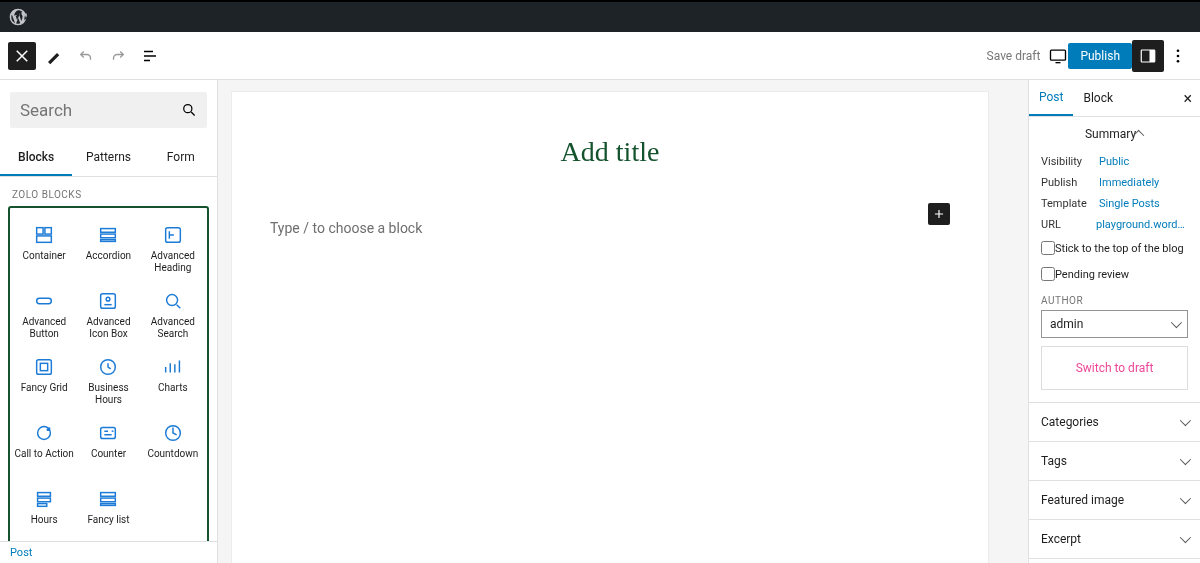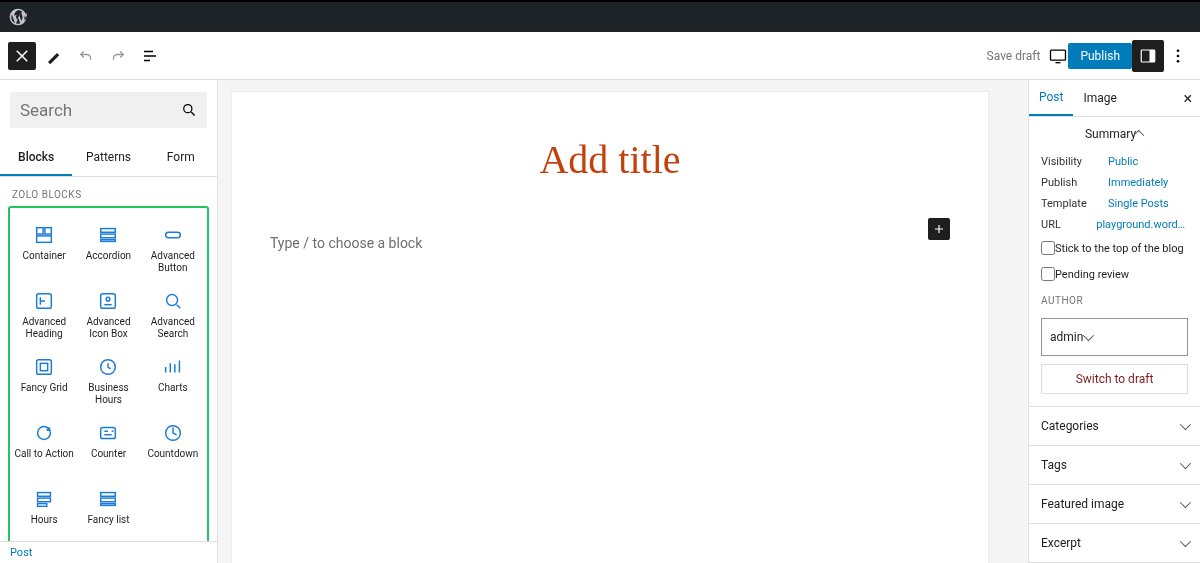--- a/index.html
+++ b/index.html
@@ -30,54 +30,54 @@
   .inserter { width: 218px; background: #fff; border-right: 1px solid #e0e0e0; display: flex; flex-direction: column; }
   .search-wrap { padding: 12px 10px; }
   .search-box { position: relative; background: #f0f0f0; border-radius: 2px; height: 36px; display: flex; align-items: center; padding: 0 10px; }
   .search-box input { border: none; background: transparent; outline: none; width: 100%; font-size: 17px; }
   .search-box svg { width: 18px; height: 18px; fill: #1e1e1e; }
   .ins-tabs { display: flex; border-bottom: 1px solid #e0e0e0; }
   .ins-tab { flex: 1; text-align: center; padding: 10px 0; font-size: 12px; color: #1e1e1e; cursor: pointer; }
   .ins-tab.active { border-bottom: 2px solid #007cba; font-weight: 500; }
   .ins-scroll { flex: 1; overflow-y: auto; padding: 0 4px 8px 4px; }
   .cat-title { font-size: 10px; letter-spacing: 0.5px; color: #757575; text-transform: uppercase; padding: 12px 8px 6px 8px; }
-  .block-grid-wrap { border: 2px solid #22c55e; border-radius: 3px; margin: 0 4px 6px 4px; padding: 6px 2px; }
+  .block-grid-wrap { border: 2px solid #14532d; border-radius: 3px; margin: 0 4px 6px 4px; padding: 6px 2px; }
   .block-grid, .block-grid-extra { display: grid; grid-template-columns: repeat(3, 1fr); gap: 4px 0; }
   .block-item { height: 62px; display: flex; flex-direction: column; align-items: center; justify-content: flex-start; padding: 4px 2px 2px 2px; position: relative; text-align: center; cursor: pointer; }
   .block-ico { width: 22px; height: 22px; margin: 6px 0 4px 0; color: #1c7bd6; }
   .block-ico svg { width: 100%; height: 100%; fill: none; stroke: currentColor; stroke-width: 1.6; }
   .block-label { font-size: 10px; color: #1e1e1e; line-height: 1.2; }
   .crumb { padding: 4px 10px; font-size: 11px; color: #007cba; border-top: 1px solid #e0e0e0; }
 
   
   .canvas { flex: 1; background: #f5f5f5; position: relative; overflow: auto; }
   .canvas-inner { margin: 12px 40px 12px 14px; background: #fff; min-height: 520px; box-shadow: 0 0 0 1px rgba(0,0,0,.04); padding: 40px 0 0 0; }
-  .title-input { font-family: Georgia, serif; font-size: 40px; color: #c2410c; text-align: center; padding: 4px 0 18px 0; }
+  .title-input { font-family: Georgia, serif; font-size: 28px; color: #14532d; text-align: center; padding: 4px 0 18px 0; }
   .block-row { display: flex; align-items: center; max-width: 720px; margin: 0 auto; padding: 0 20px; }
   .type-hint { flex: 1; font-size: 14px; color: #6e6e6e; padding: 6px 0; margin-top: 28px; }
   .add-block-btn { width: 22px; height: 22px; background: #1e1e1e; display: flex; align-items: center; justify-content: center; border-radius: 2px; }
   .add-block-btn svg { width: 14px; height: 14px; fill: #fff; }
 
   
   .sidebar { width: 172px; border-left: 1px solid #e0e0e0; background: #fff; display: flex; flex-direction: column; font-size: 12px; }
   .sb-tabs { display: flex; align-items: center; border-bottom: 1px solid #e0e0e0; position: relative; }
   .sb-tab { padding: 10px 10px; font-size: 12px; cursor: pointer; }
   .sb-tab.active { border-bottom: 2px solid #007cba; color: #007cba; }
   .sb-close { margin-left: auto; padding: 0 8px; font-size: 16px; cursor: pointer; }
   .panel { border-bottom: 1px solid #e0e0e0; }
   .panel-head { display: flex; align-items: center; justify-content: center; padding: 10px 12px; cursor: pointer; }
-  .kv { display: flex; padding: 4px 12px; gap: 13px; }
+  .kv { display: flex; padding: 4px 12px; gap: 4px; }
   .kv .k { width: 54px; color: #333; font-size: 11px; }
   .kv .v { color: #007cba; font-size: 11px; }
   .kv .v.trunc { max-width: 92px; overflow: hidden; text-overflow: ellipsis; white-space: nowrap; }
   .chk-row { display: flex; align-items: center; gap: 0; padding: 6px 12px; font-size: 11px; }
   .chk-row input { width: 14px; height: 14px; border: 1px solid #949494; }
   .author-lbl { font-size: 10px; letter-spacing: .5px; color: #757575; padding: 8px 12px 4px 12px; }
-  .author-select { margin: 8px 12px 8px 12px; border: 1px solid #949494; height: 38px; display: flex; align-items: center; padding: 0 8px; font-size: 12px; justify-content: flex-start; background: #fff; }
-  .switch-draft { margin: 4px 12px 12px 12px; border: 1px solid #ddd; height: 30px; display: flex; align-items: center; justify-content: center; font-size: 12px; color: #7f1d1d; background: #fff; }
+  .author-select { margin: 0 12px 8px 12px; border: 1px solid #949494; height: 28px; display: flex; align-items: center; padding: 0 8px; font-size: 12px; justify-content: space-between; background: #fff; }
+  .switch-draft { margin: 4px 12px 12px 12px; border: 1px solid #ddd; height: 44px; display: flex; align-items: center; justify-content: center; font-size: 12px; color: #ec4899; background: #fff; }
   .collapsed-row { display: flex; align-items: center; justify-content: space-between; padding: 12px 12px; border-bottom: 1px solid #e0e0e0; cursor: pointer; }
 
   
   .chev-down::before { content: ""; display: inline-block; width: 7px; height: 7px; border-right: 1.6px solid #555; border-bottom: 1.6px solid #555; transform: rotate(45deg) translateY(-2px); }
   .chev-up::before { content: ""; display: inline-block; width: 7px; height: 7px; border-right: 1.6px solid #555; border-bottom: 1.6px solid #555; transform: rotate(-135deg) translateY(-2px); }
 </style>
 </head>
 <body>
 
 <div class="app">
@@ -178,30 +178,30 @@
               <div class="block-item">
                 <div class="block-ico"><svg viewBox="0 0 24 24">
                     <rect x="4" y="5" width="16" height="4"></rect>
                     <rect x="4" y="11" width="16" height="4"></rect>
                     <rect x="4" y="17" width="16" height="2"></rect>
                   </svg></div>
                 <div class="block-label">Accordion</div>
               </div>
               <div class="block-item">
                 <div class="block-ico"><svg viewBox="0 0 24 24">
-                    <rect x="4" y="9" width="16" height="6" rx="3"></rect>
-                  </svg></div>
-                <div class="block-label">Advanced Button</div>
-              </div>
-              <div class="block-item">
-                <div class="block-ico"><svg viewBox="0 0 24 24">
                     <rect x="4" y="4" width="16" height="16" rx="2"></rect>
                     <path d="M8 8v8M8 12h5"></path>
                   </svg></div>
                 <div class="block-label">Advanced Heading</div>
+              </div>
+              <div class="block-item">
+                <div class="block-ico"><svg viewBox="0 0 24 24">
+                    <rect x="4" y="9" width="16" height="6" rx="3"></rect>
+                  </svg></div>
+                <div class="block-label">Advanced Button</div>
               </div>
               <div class="block-item">
                 <div class="block-ico"><svg viewBox="0 0 24 24">
                     <rect x="4" y="4" width="16" height="16" rx="2"></rect>
                     <circle cx="12" cy="10" r="2"></circle>
                     <path d="M8 16h8"></path>
                   </svg></div>
                 <div class="block-label">Advanced Icon Box</div>
               </div>
               <div class="block-item">
@@ -287,21 +287,21 @@
                 <path d="M12 5v14M5 12h14" stroke="#fff" stroke-width="2"></path>
               </svg>
           </div>
         </div>
       </div>
     </div>
 
     <div class="sidebar">
       <div class="sb-tabs">
         <div class="sb-tab active">Post</div>
-        <div class="sb-tab">Image</div>
+        <div class="sb-tab">Block</div>
         <div class="sb-close">×</div>
       </div>
 
       <div class="panel">
         <div class="panel-head">
           <span>Summary</span>
           <span class="chev-up"></span>
         </div>
         <div class="kv">
             <div class="k">Visibility</div>

